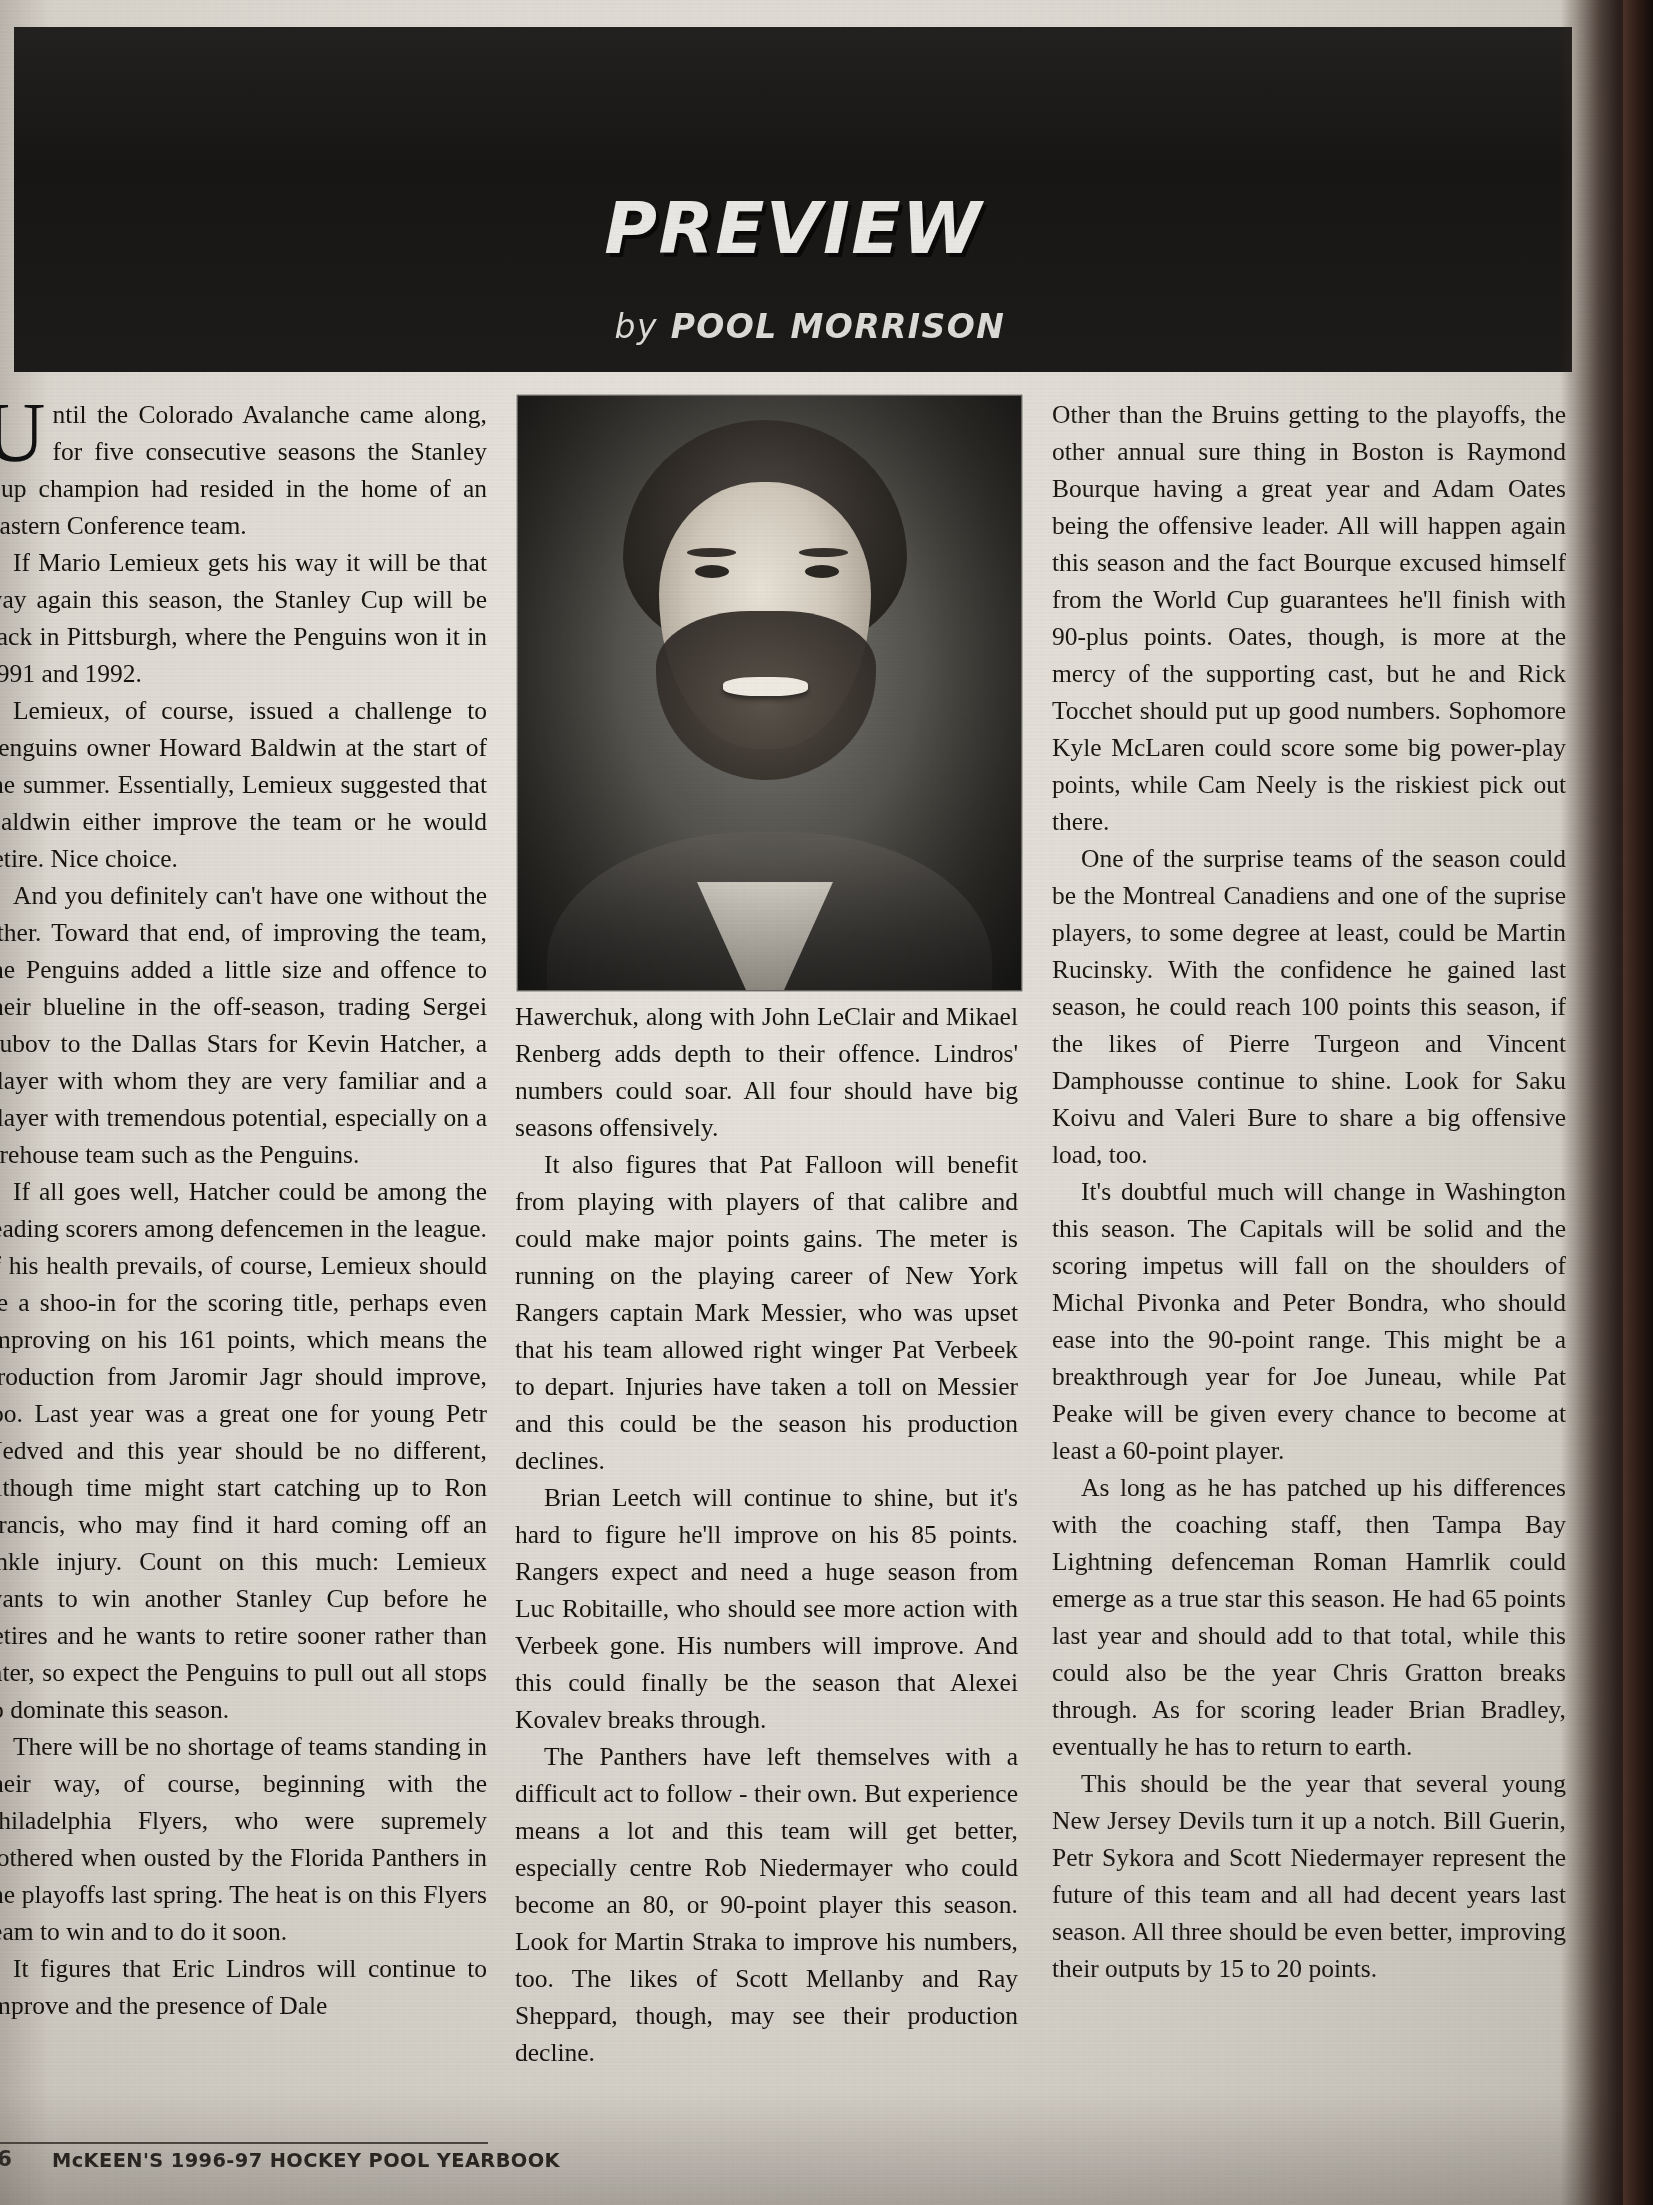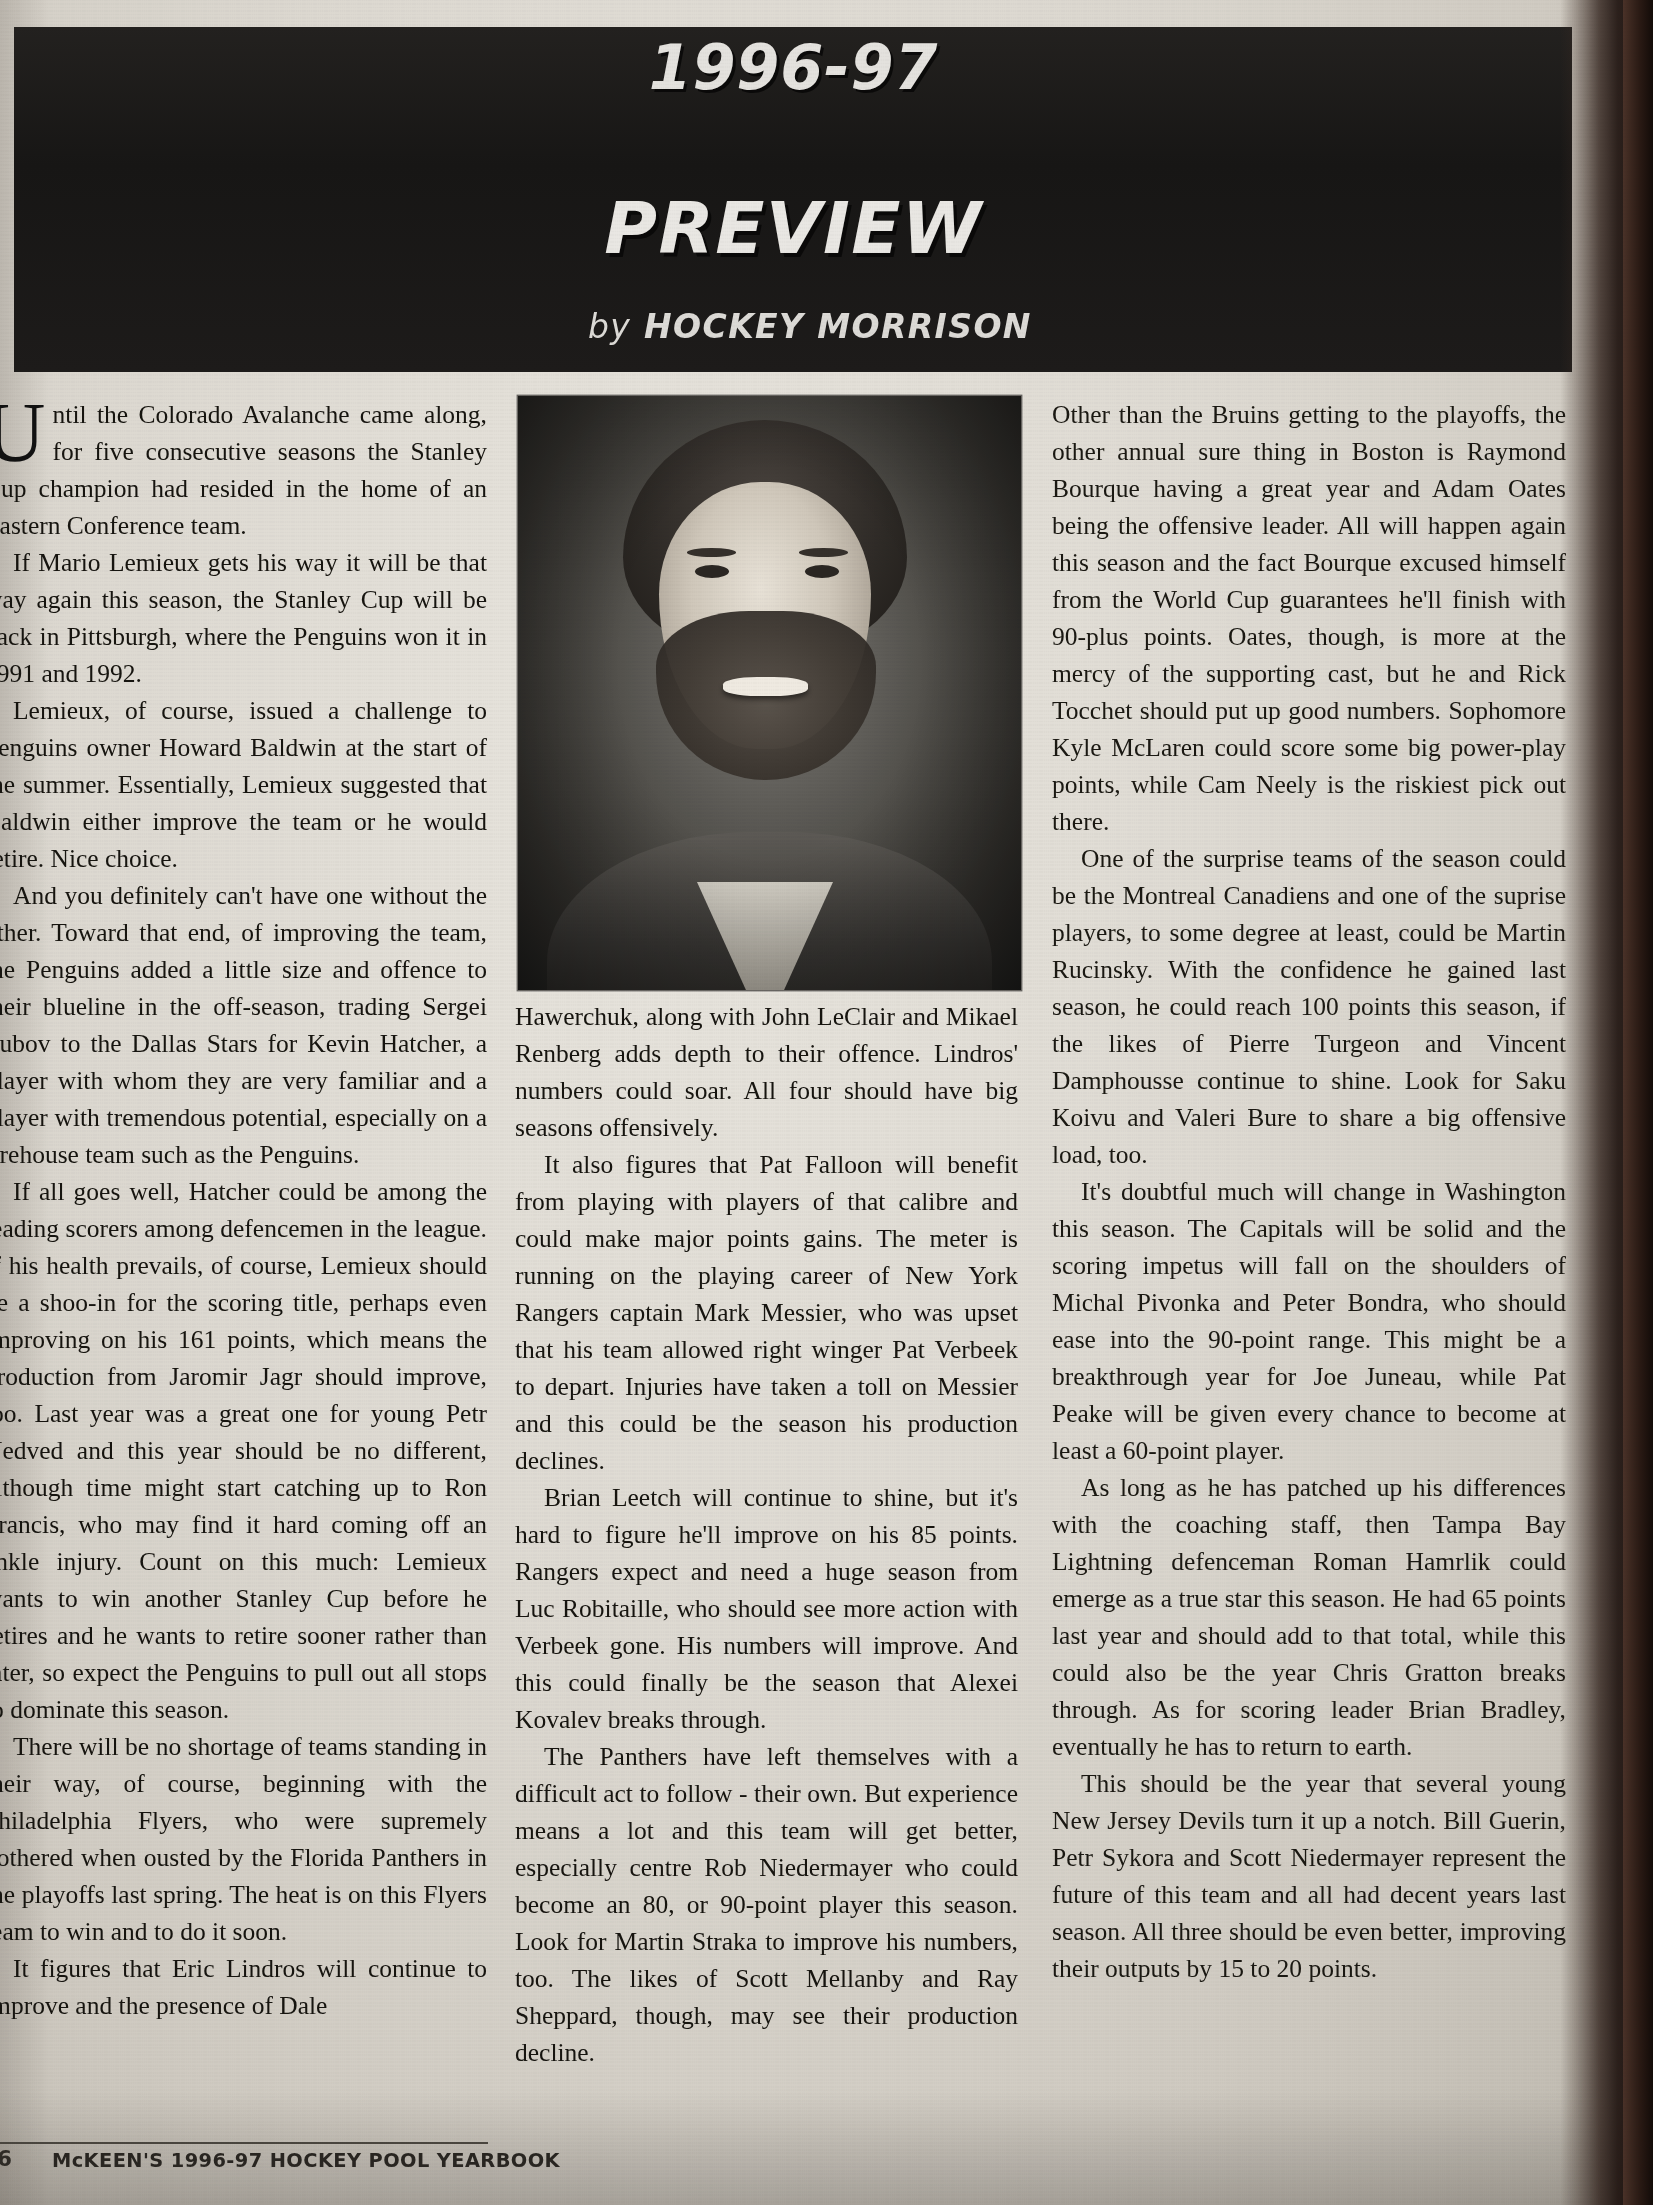--- a/index.html
+++ b/index.html
@@ -279,25 +279,24 @@
 </style>
 </head>
 <body>
 
 <div id="scan">
 
   <div id="left-shade"></div>
 
   <div id="masthead">
     <div class="mh-inner">
-      <div class="mh-year">1996-97</div>
       <div class="mh-line2">PREVIEW</div>
       <div class="mh-byline">
         <span class="by-word">by</span>
-        <span>HOCKEY MORRISON</span>
+        <span>POOL MORRISON</span>
       </div>
     </div>
   </div>
 
   <div id="photo">
     <div class="ph-bg"></div>
     <div class="ph-shoulder"></div>
     <div class="ph-collar"></div>
     <div class="ph-hair"></div>
     <div class="ph-face"></div>

